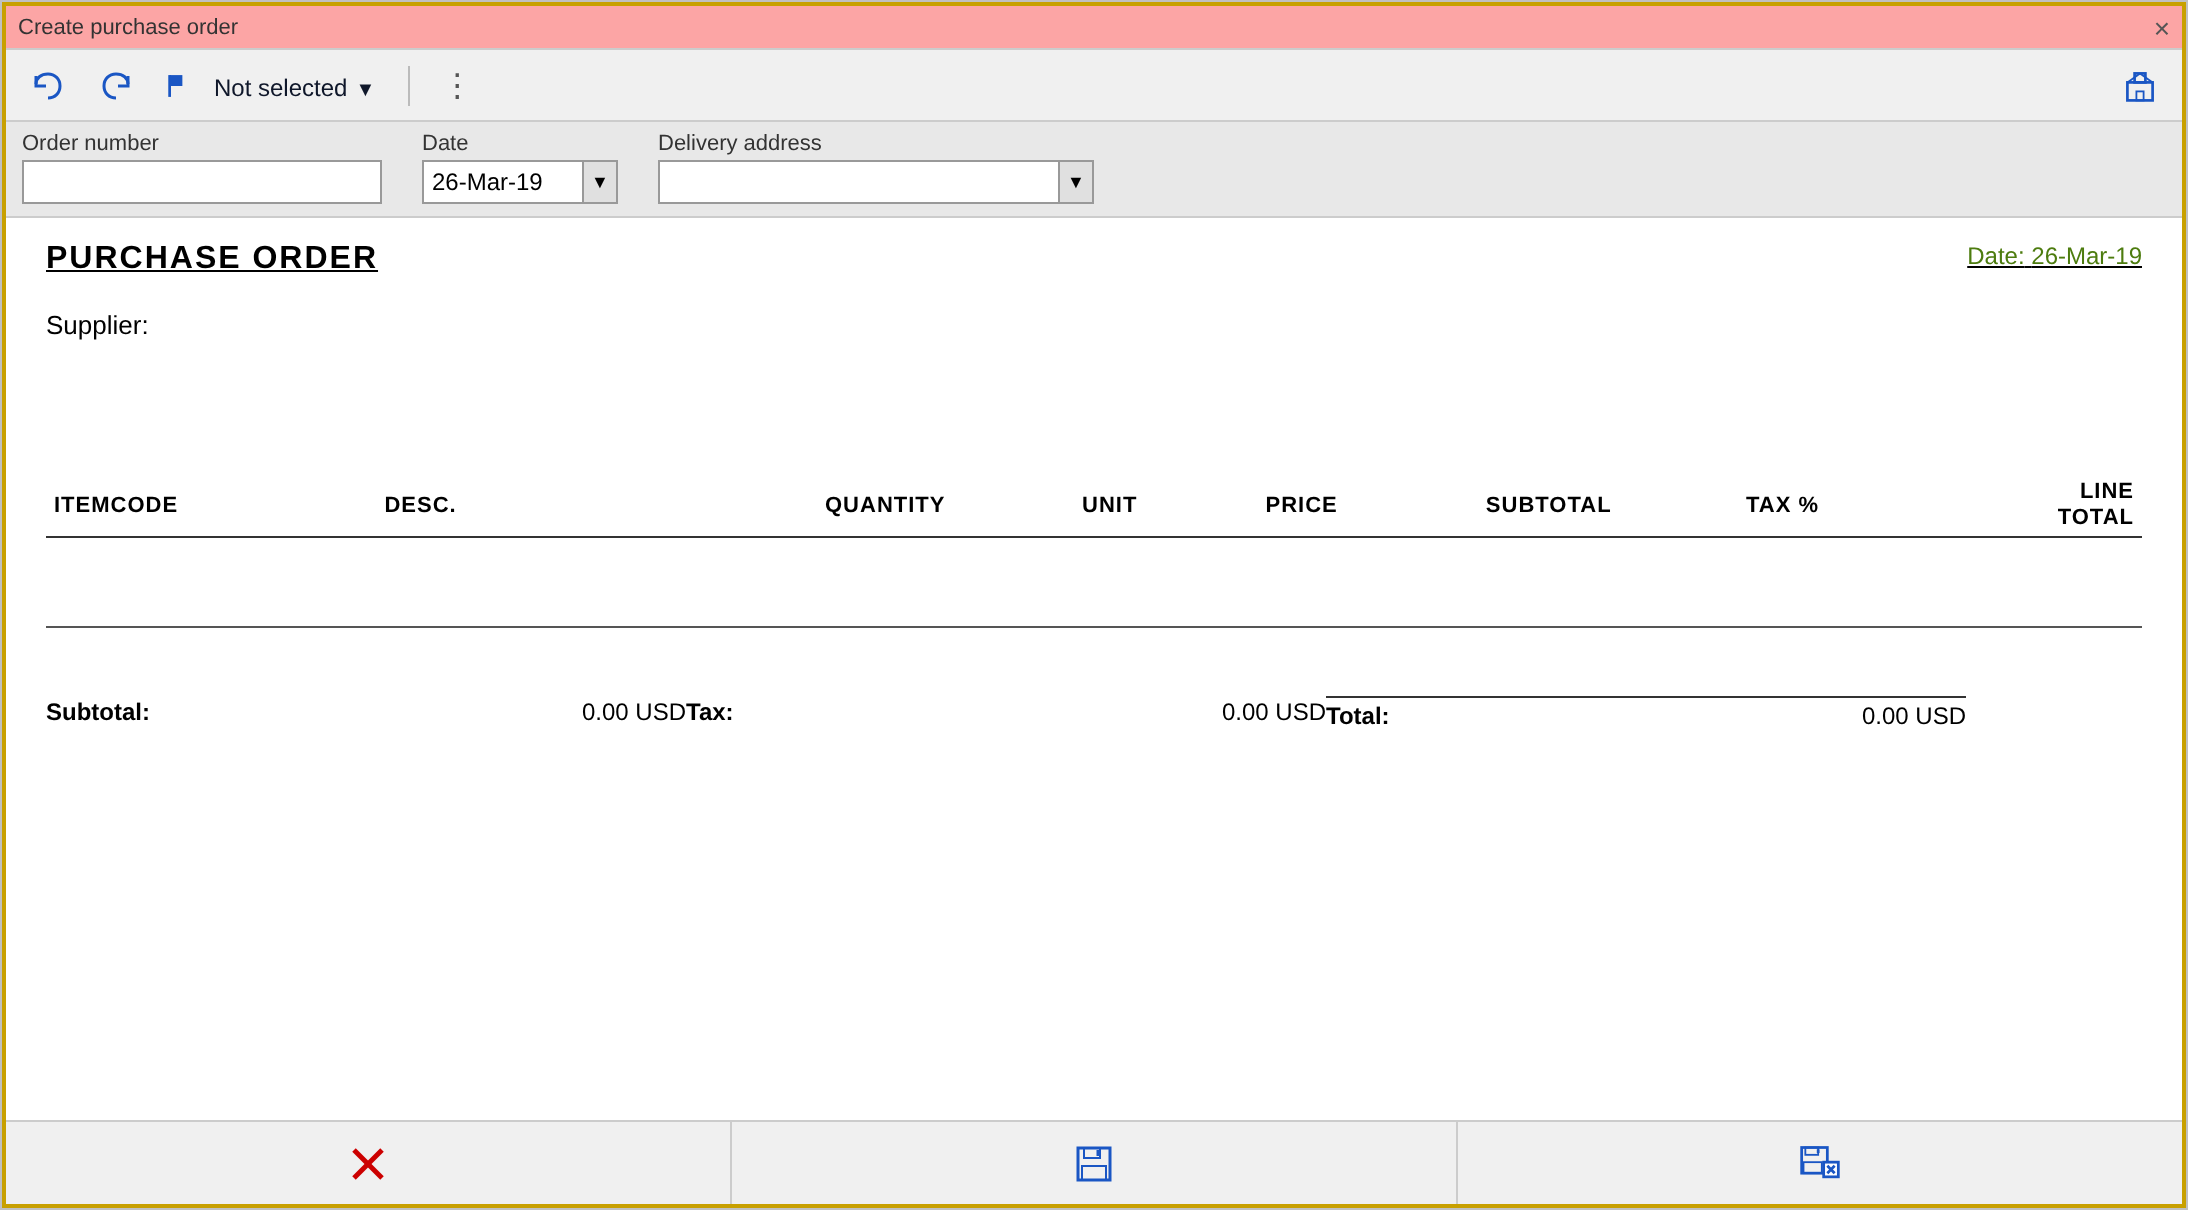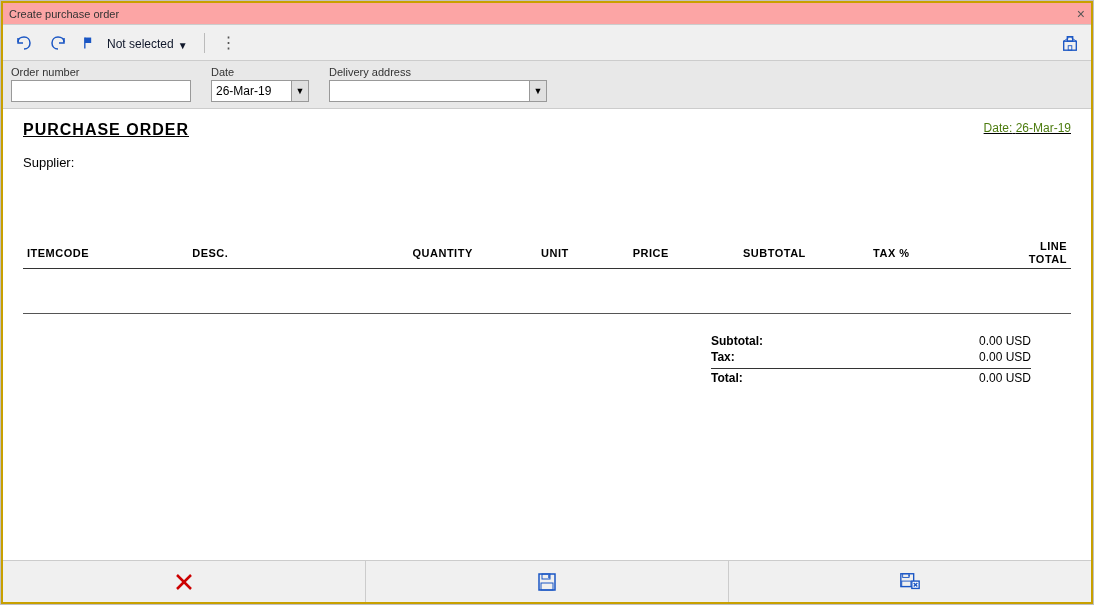--- a/index.html
+++ b/index.html
@@ -221,23 +221,23 @@
       text-align: left;
       padding: 2px 4px;
       color: #000;
       letter-spacing: 0.5px;
     }
     .empty-rows {
       height: 40px;
     }
     .summary-section {
       display: flex;
-      flex-direction: column;
+      flex-direction: row;
       align-items: flex-end;
-      margin-top: 16px;
+      margin-top: 28px;
       padding-right: 40px;
     }
     .summary-row {
       display: flex;
       width: 320px;
       justify-content: space-between;
       margin-bottom: 2px;
     }
     .summary-label {
       font-weight: bold;

